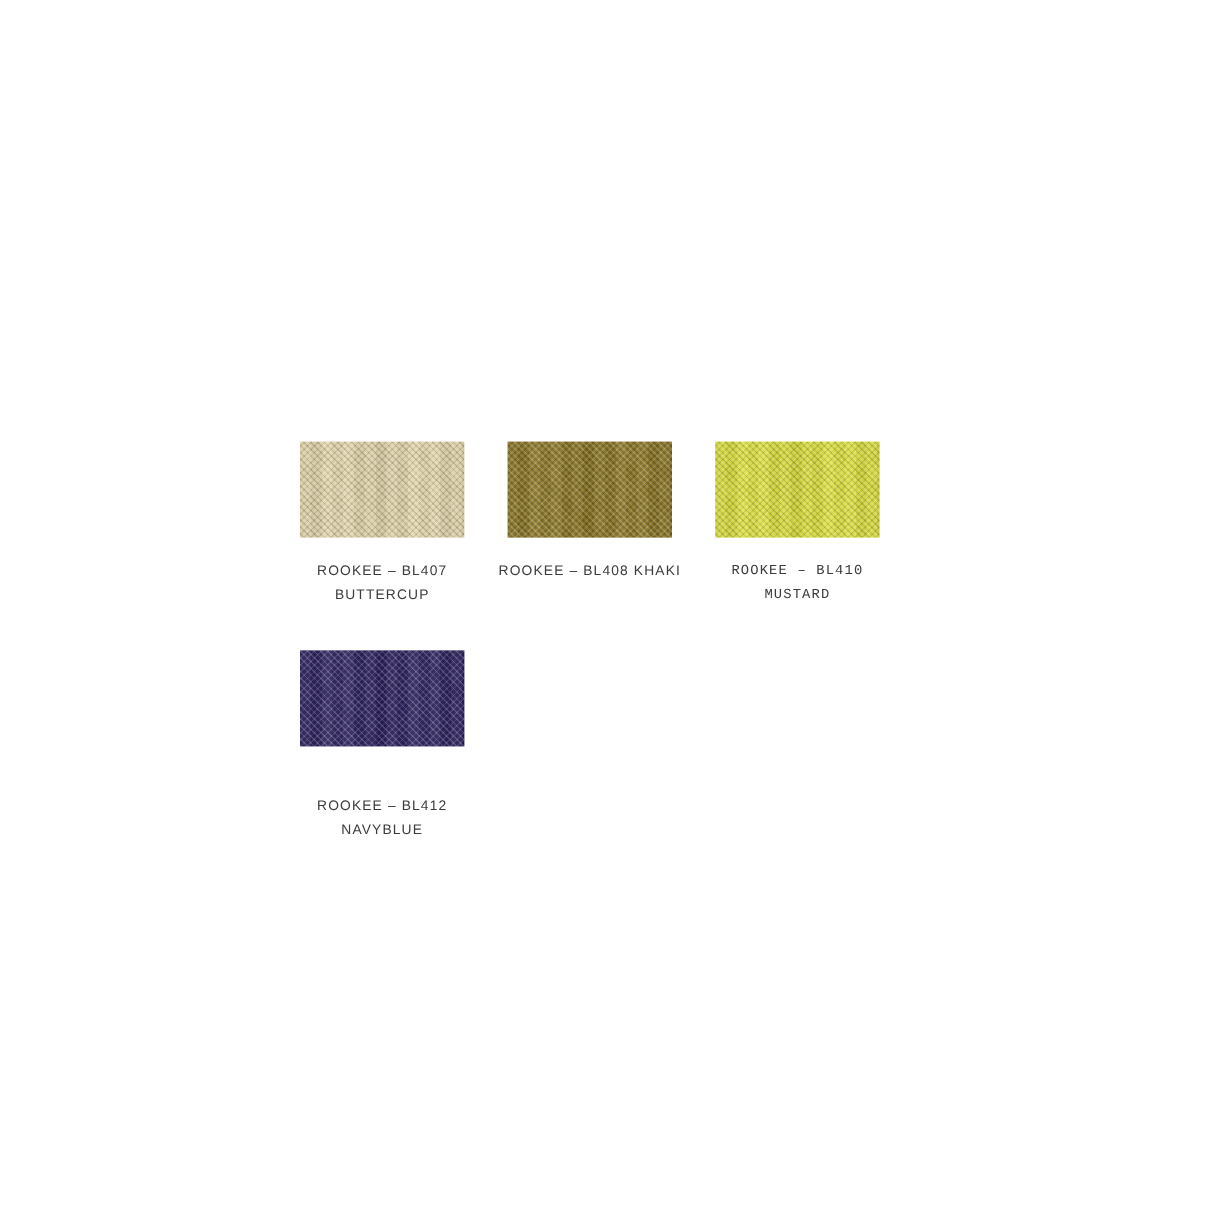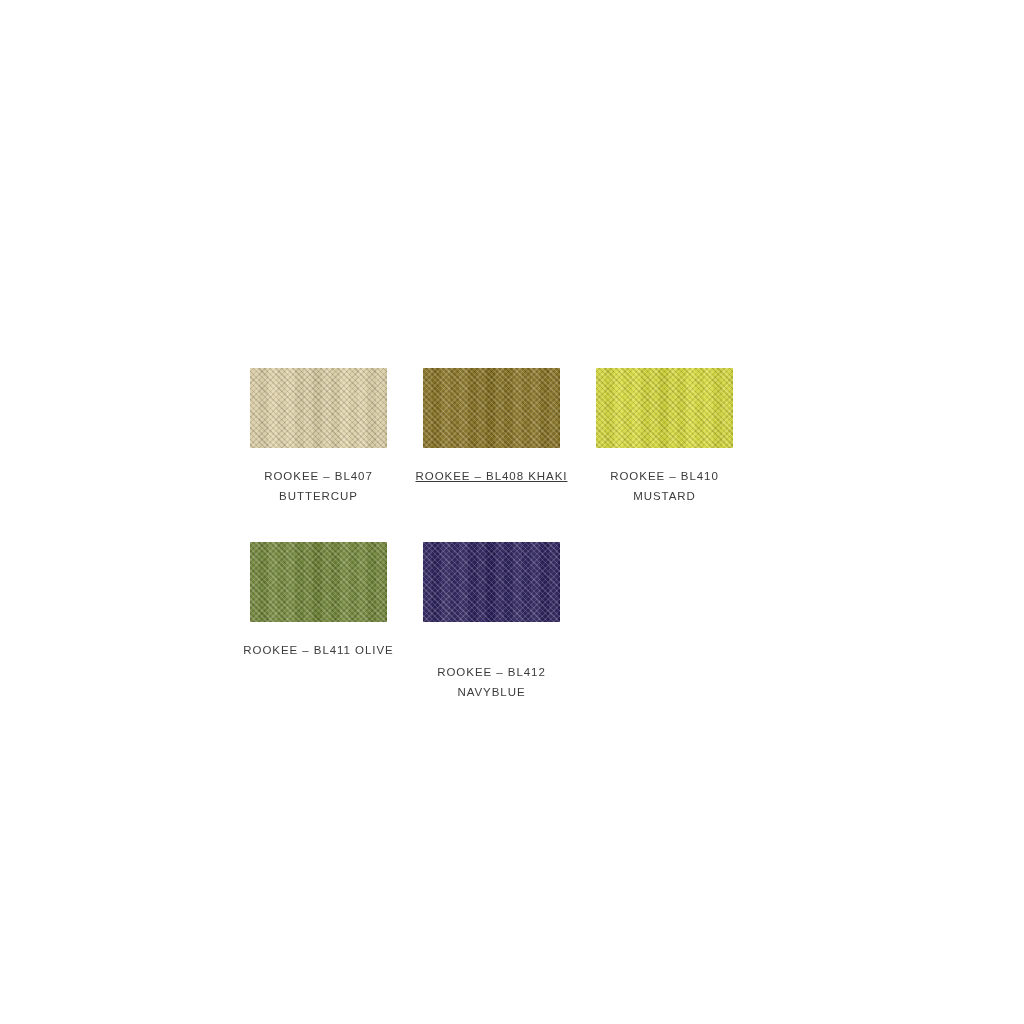--- a/index.html
+++ b/index.html
@@ -130,33 +130,29 @@
 
   <div class="swatch-grid">
 
     <div class="swatch-cell">
       <div class="swatch-chip" style="background-color: rgb(226, 212, 170);"></div>
       <div class="swatch-label" style="color: rgb(59, 59, 59);">ROOKEE – BL407 BUTTERCUP</div>
     </div>
 
     <div class="swatch-cell">
       <div class="swatch-chip" style="background-color: rgb(138, 117, 36);"></div>
-      <div class="swatch-label" style="color: rgb(59, 59, 59); text-decoration: underline;">ROOKEE – BL408 KHAKI</div>
+      <div class="swatch-label" style="color: rgb(59, 59, 59);">ROOKEE – BL408 KHAKI</div>
     </div>
 
 
     <div class="swatch-cell">
       <div class="swatch-chip" style="background-color: rgb(218, 222, 60);"></div>
-      <div class="swatch-label" style="color: rgb(59, 59, 59);">ROOKEE – BL410 MUSTARD</div>
+      <div class="swatch-label" style="color: rgb(59, 59, 59); font-family: Liberation Mono, monospace;">ROOKEE – BL410 MUSTARD</div>
     </div>
 
-    <div class="swatch-cell">
-      <div class="swatch-chip" style="background-color: rgb(116, 137, 58);"></div>
-      <div class="swatch-label" style="color: rgb(59, 59, 59);">ROOKEE – BL411 OLIVE</div>
-    </div>
 
     <div class="swatch-cell">
       <div class="swatch-chip" style="background-color: rgb(46, 35, 96);"></div>
       <div class="swatch-label" style="color: rgb(59, 59, 59); margin-top: 40px;">ROOKEE – BL412 NAVYBLUE</div>
     </div>
 
   </div>
 </div>
 
 </body></html>

